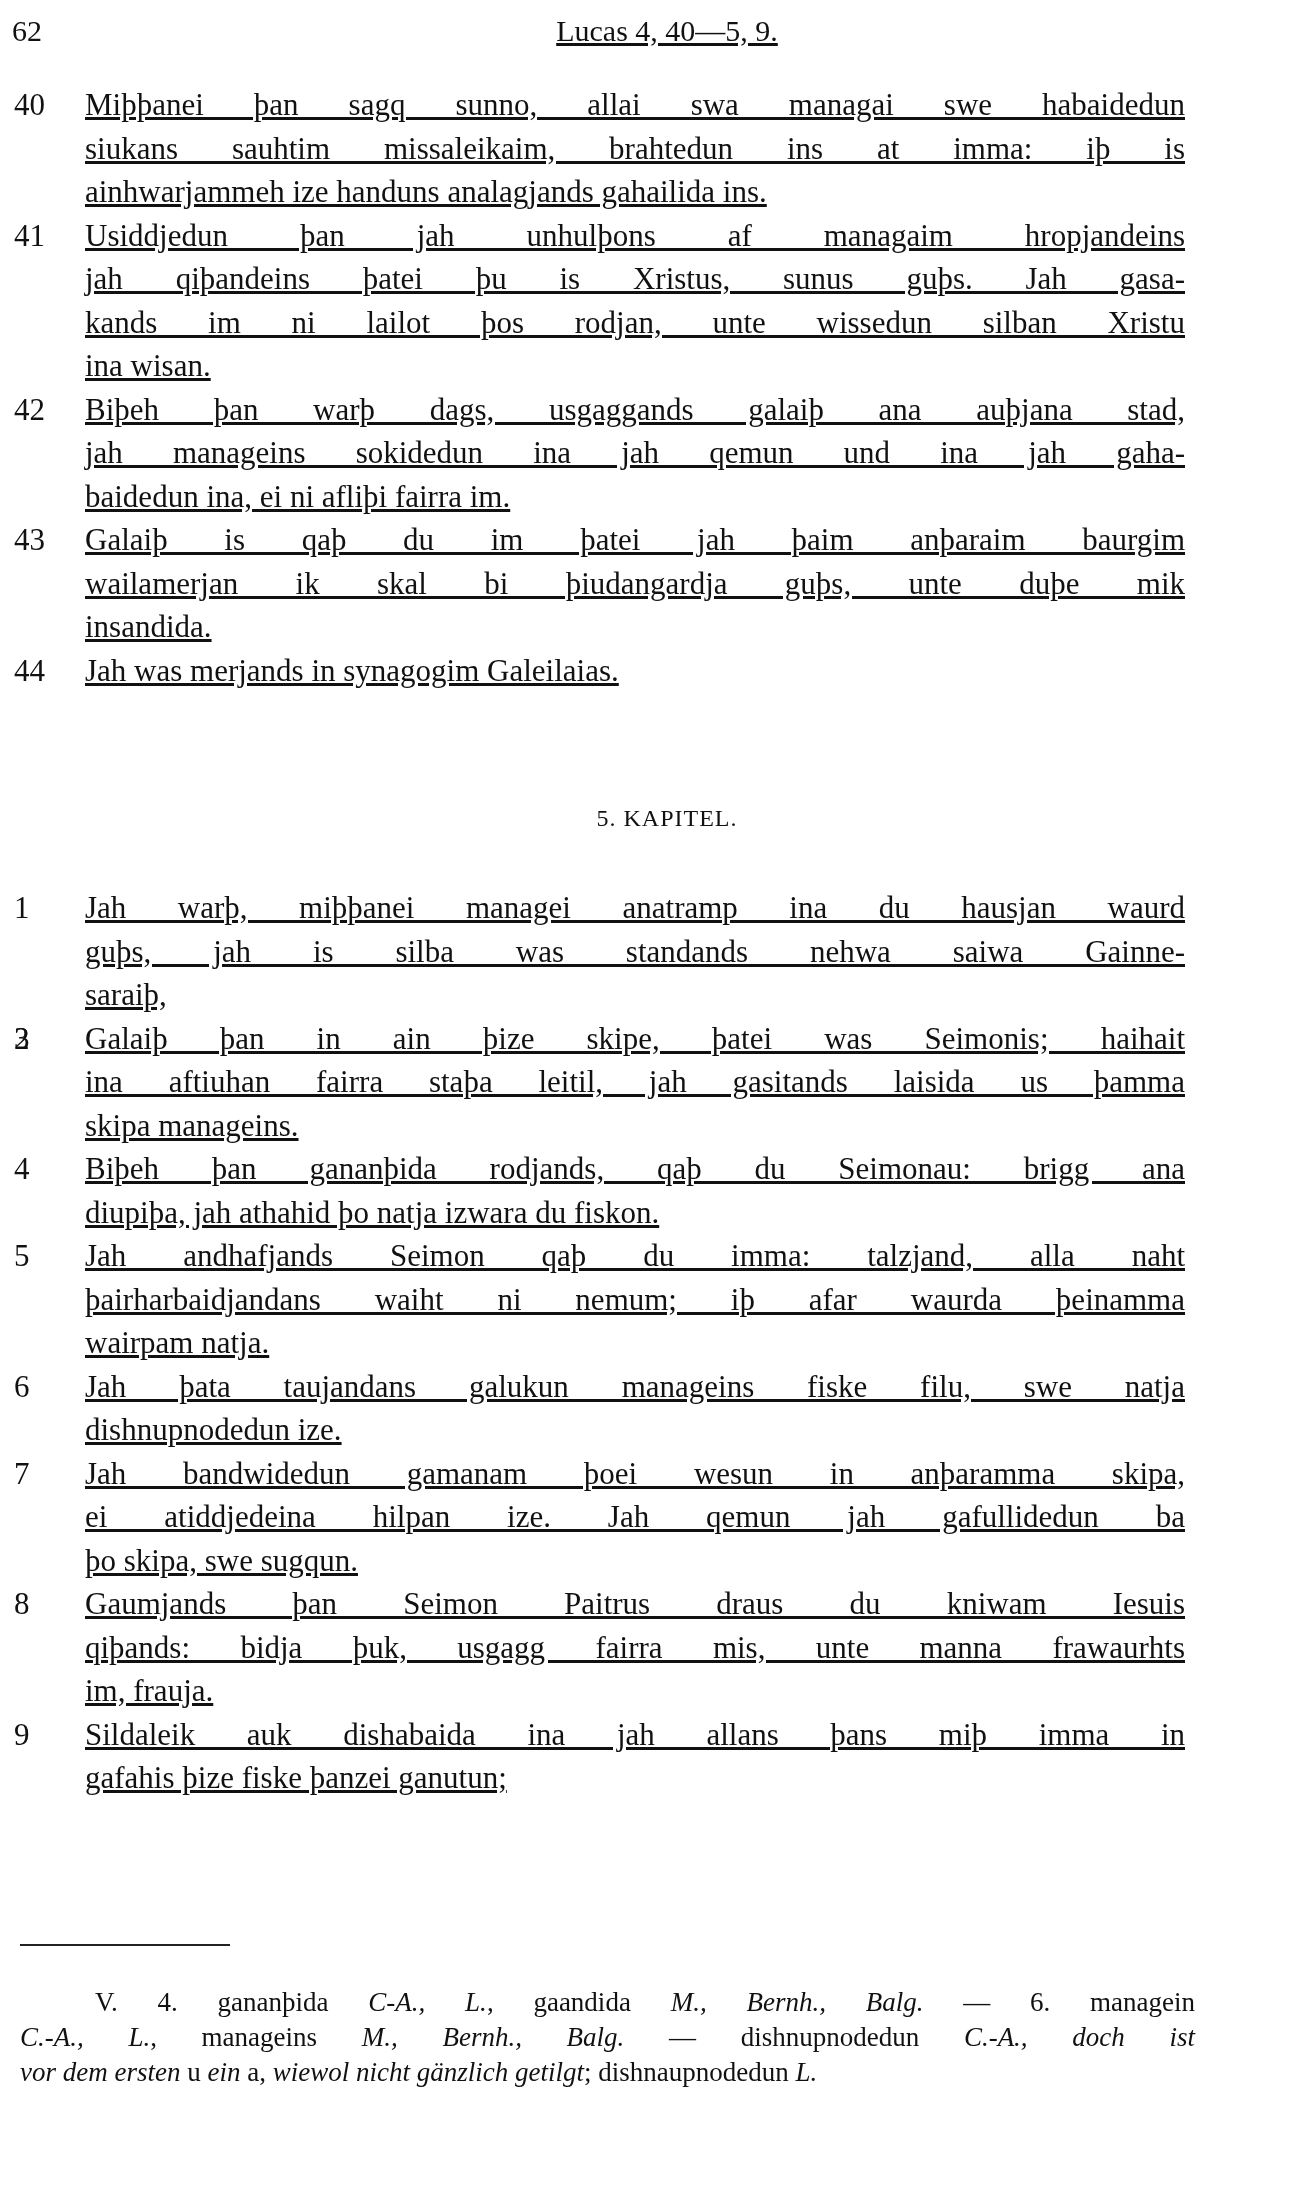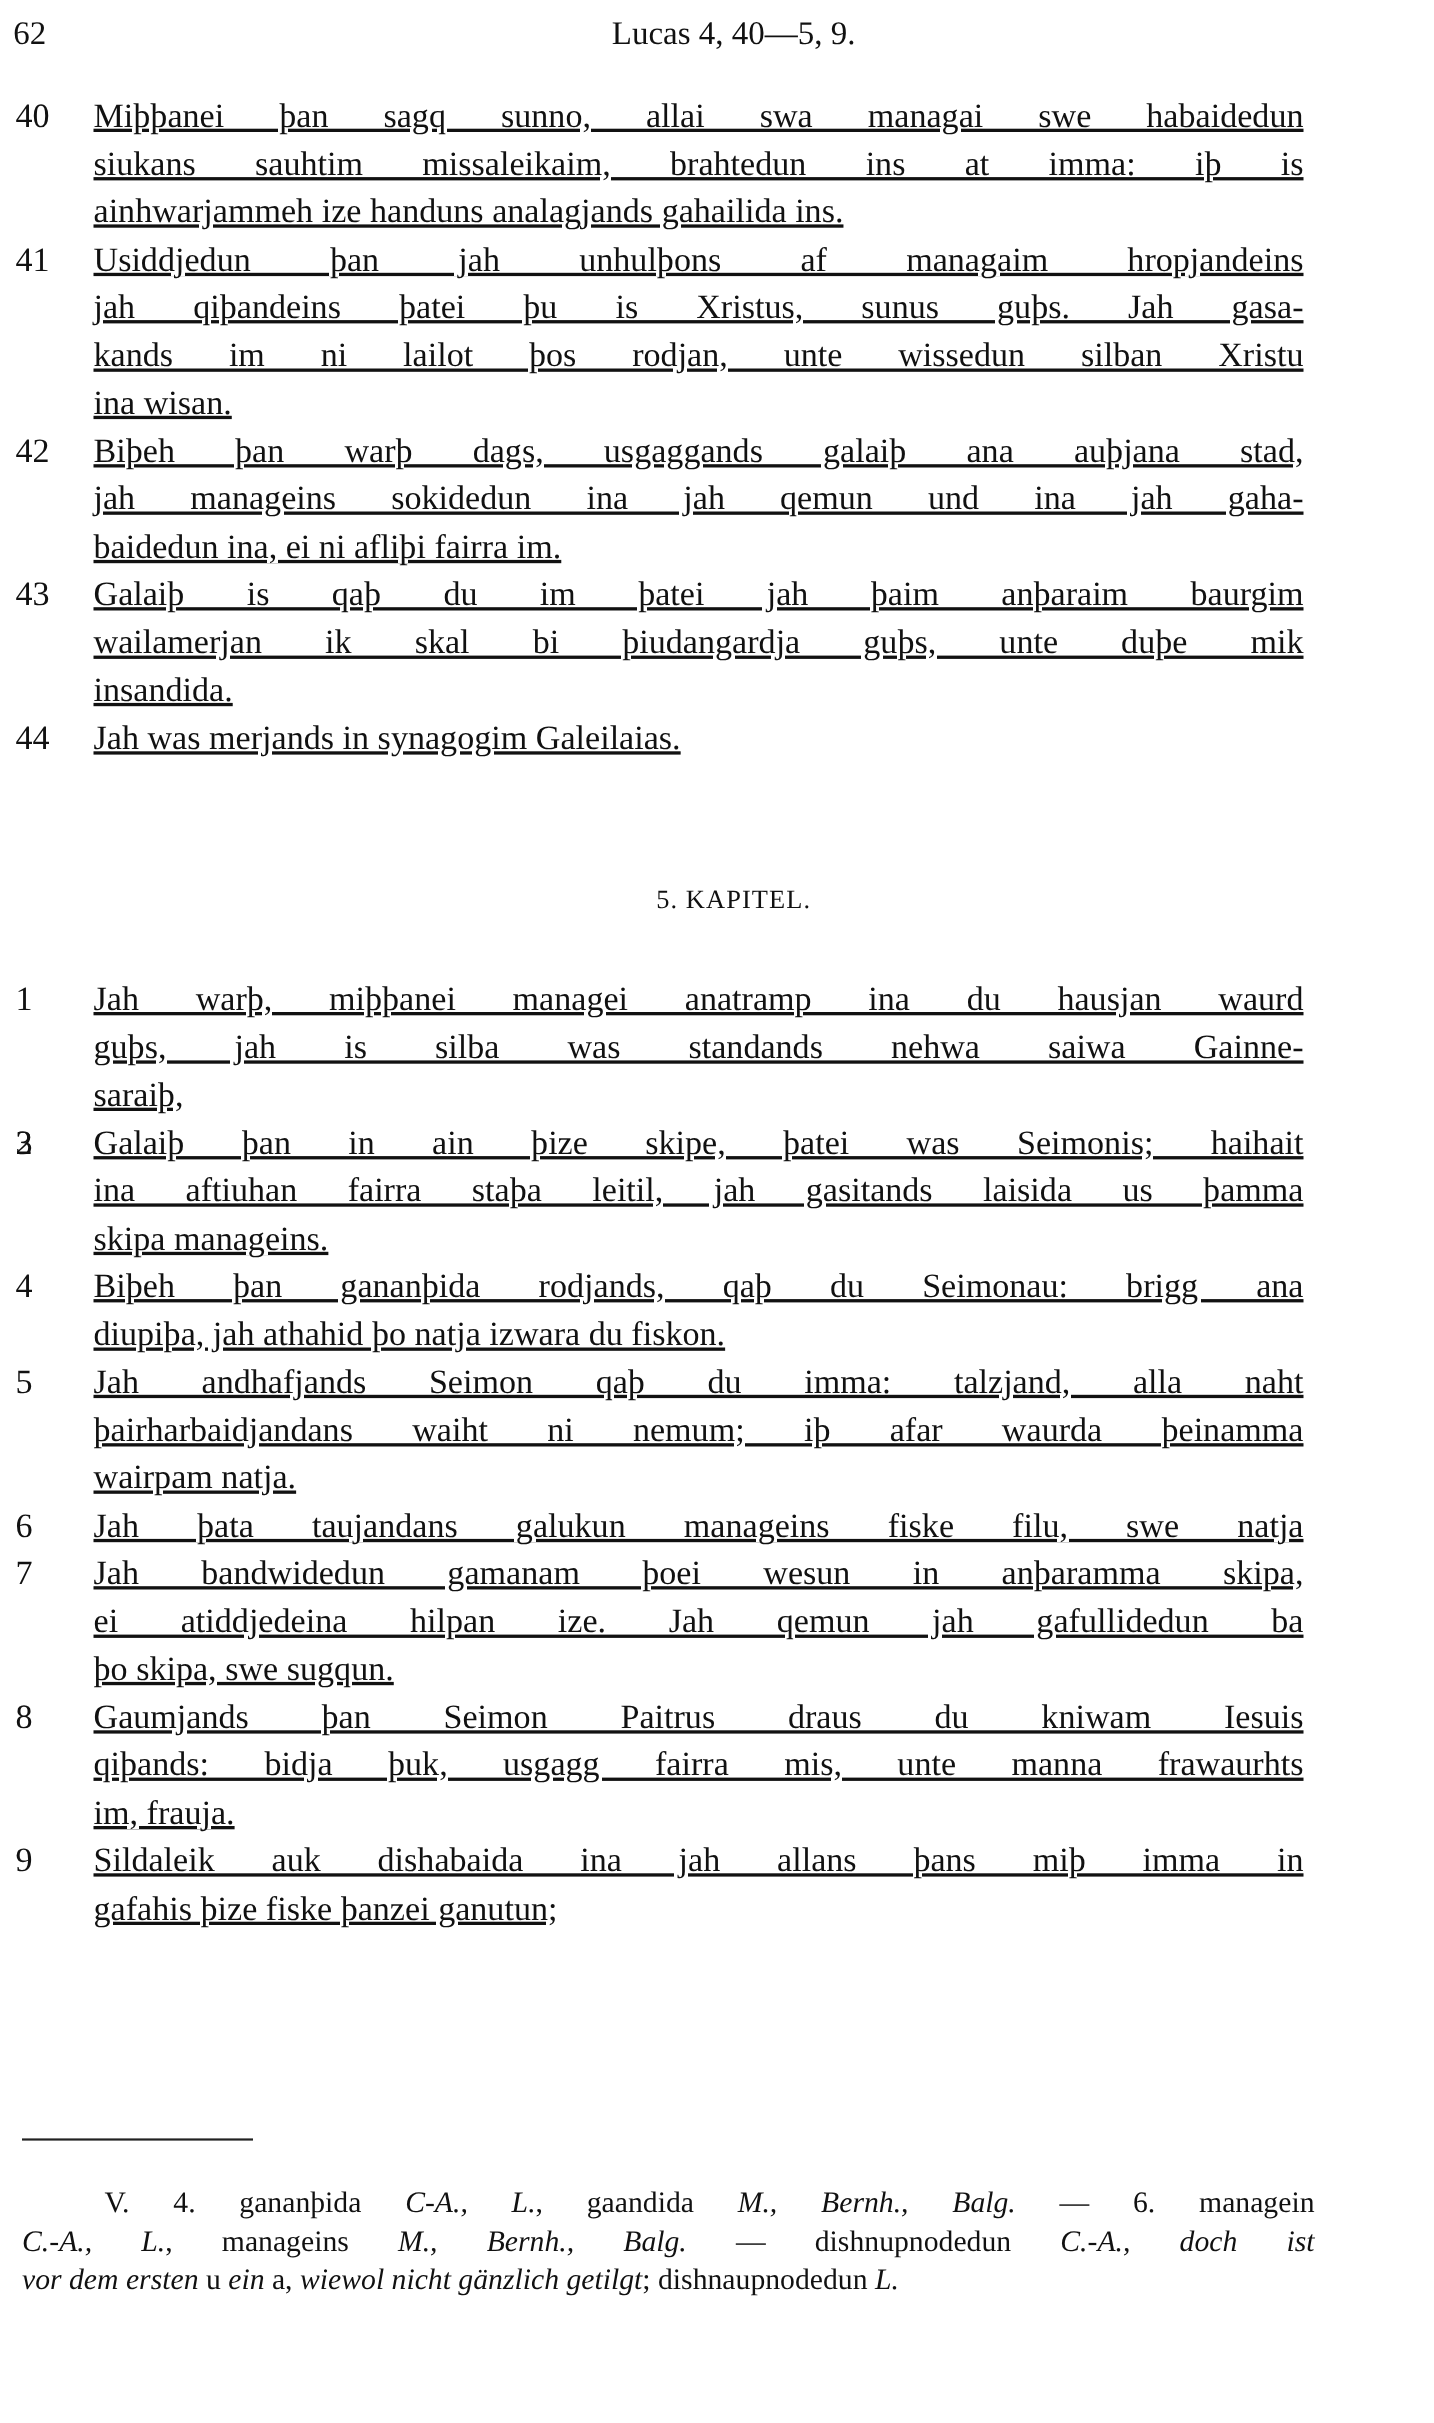--- a/index.html
+++ b/index.html
@@ -1,19 +1,19 @@
 <!DOCTYPE html>
 <html><head>
 <meta charset="utf-8">
 <style>
   html, body { margin:0; padding:0; background:#fff; }
   body { width:1304px; height:2203px; position:relative; overflow:hidden; color:#111;
          font-family:"Liberation Serif","DejaVu Serif",serif; }
   .page-num { position:absolute; left:12px; top:14px; font-size:30px; }
-  .running-head { position:absolute; left:0; width:1304px; top:14px; text-align:center; font-size:30px; padding-left:30px; box-sizing:border-box; }
+  .running-head { position:absolute; left:0; width:1304px; top:14px; text-align:center; font-size:30px; padding-left:30px; box-sizing:border-box;text-decoration:underline; }
   .block { position:absolute; left:0; width:1304px;text-decoration:underline; }
   .verse { position:relative; }
   .vnum { position:absolute; left:14px; width:60px; font-size:31px; line-height:43.5px; }
   .vtext { margin-left:85px; width:1100px; font-size:31px; line-height:43.5px; text-align:justify; }
   .line { display:block; text-align:justify; text-align-last:justify; white-space:nowrap; }
   .line.last { text-align-last:left; }
   .chapter { position:absolute; top:805px; left:0; width:1304px; text-align:center; font-size:24px; letter-spacing:1px; padding-left:30px; box-sizing:border-box; }
   .rule { position:absolute; left:20px; top:1944px; width:210px; height:2px; background:#222; }
   .notes { position:absolute; left:20px; top:1985px; width:1175px; font-size:27px; line-height:35px; }
   .notes .line { text-align:justify; }
@@ -102,20 +102,21 @@
       <div class="vtext">
         <span class="line">Jah andhafjands Seimon qaþ du imma: talzjand, alla naht</span>
         <span class="line">þairharbaidjandans waiht ni nemum; iþ afar waurda þeinamma</span>
         <span class="line last">wairpam natja.</span>
       </div>
     </div>
     <div class="verse">
       <div class="vnum">6</div>
       <div class="vtext">
         <span class="line">Jah þata taujandans galukun manageins fiske filu, swe natja</span>
+        <span class="line last">dishnupnodedun ize.</span>
       </div>
     </div>
     <div class="verse">
       <div class="vnum">7</div>
       <div class="vtext">
         <span class="line">Jah bandwidedun gamanam þoei wesun in anþaramma skipa,</span>
         <span class="line">ei atiddjedeina hilpan ize. Jah qemun jah gafullidedun ba</span>
         <span class="line last">þo skipa, swe sugqun.</span>
       </div>
     </div>

